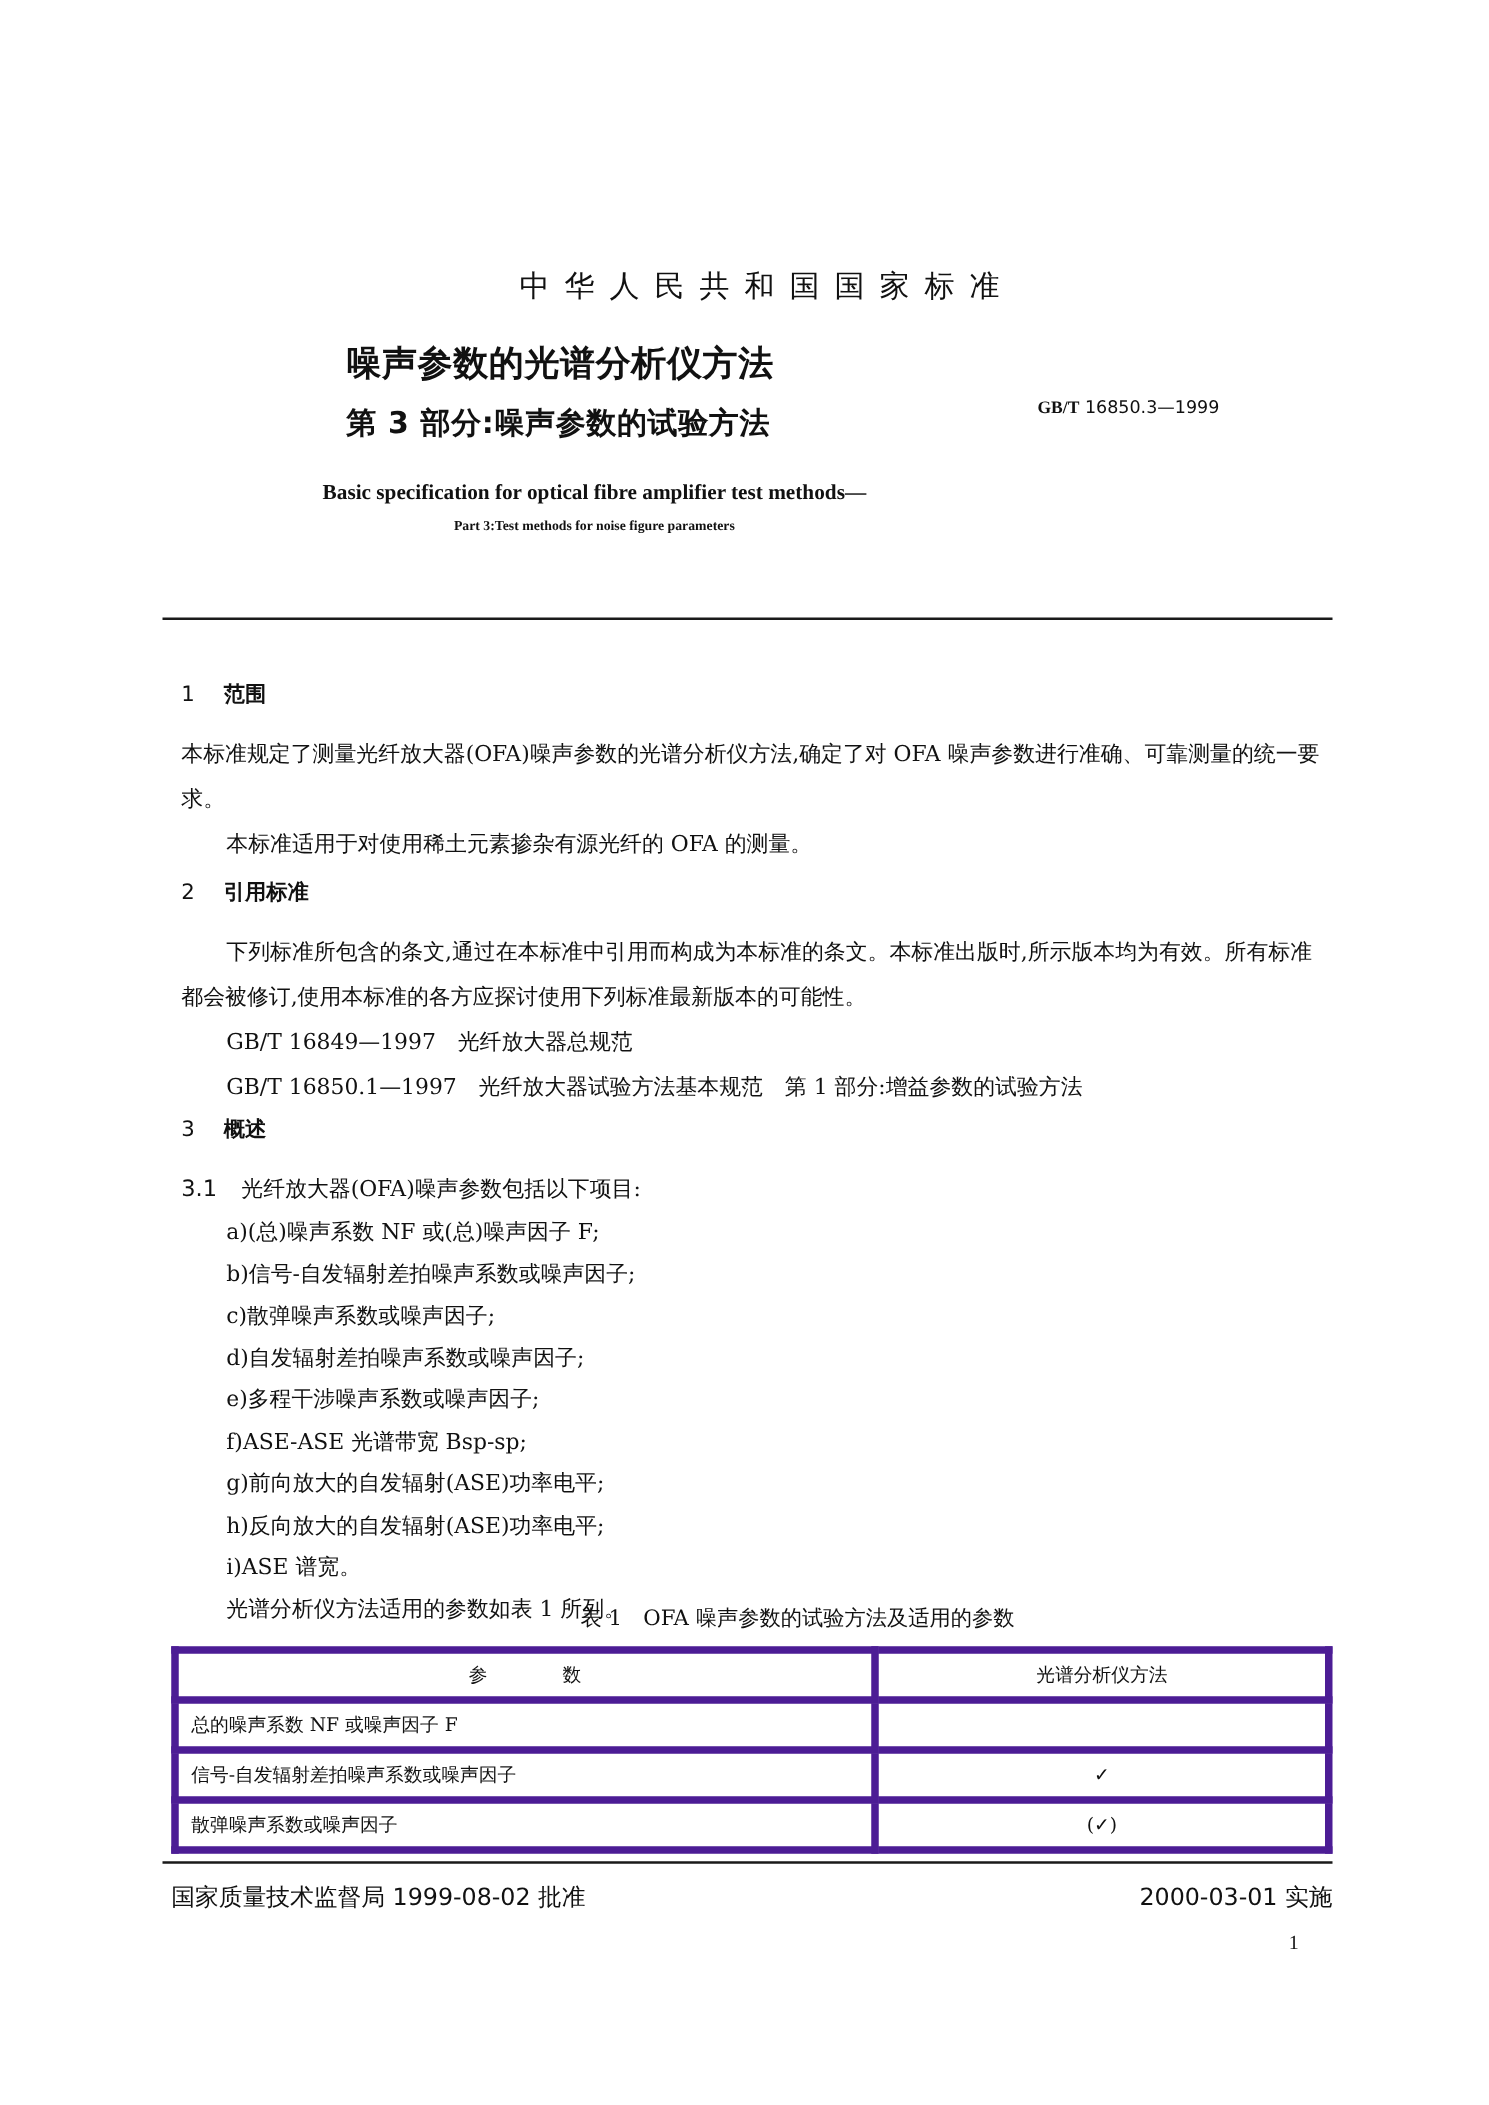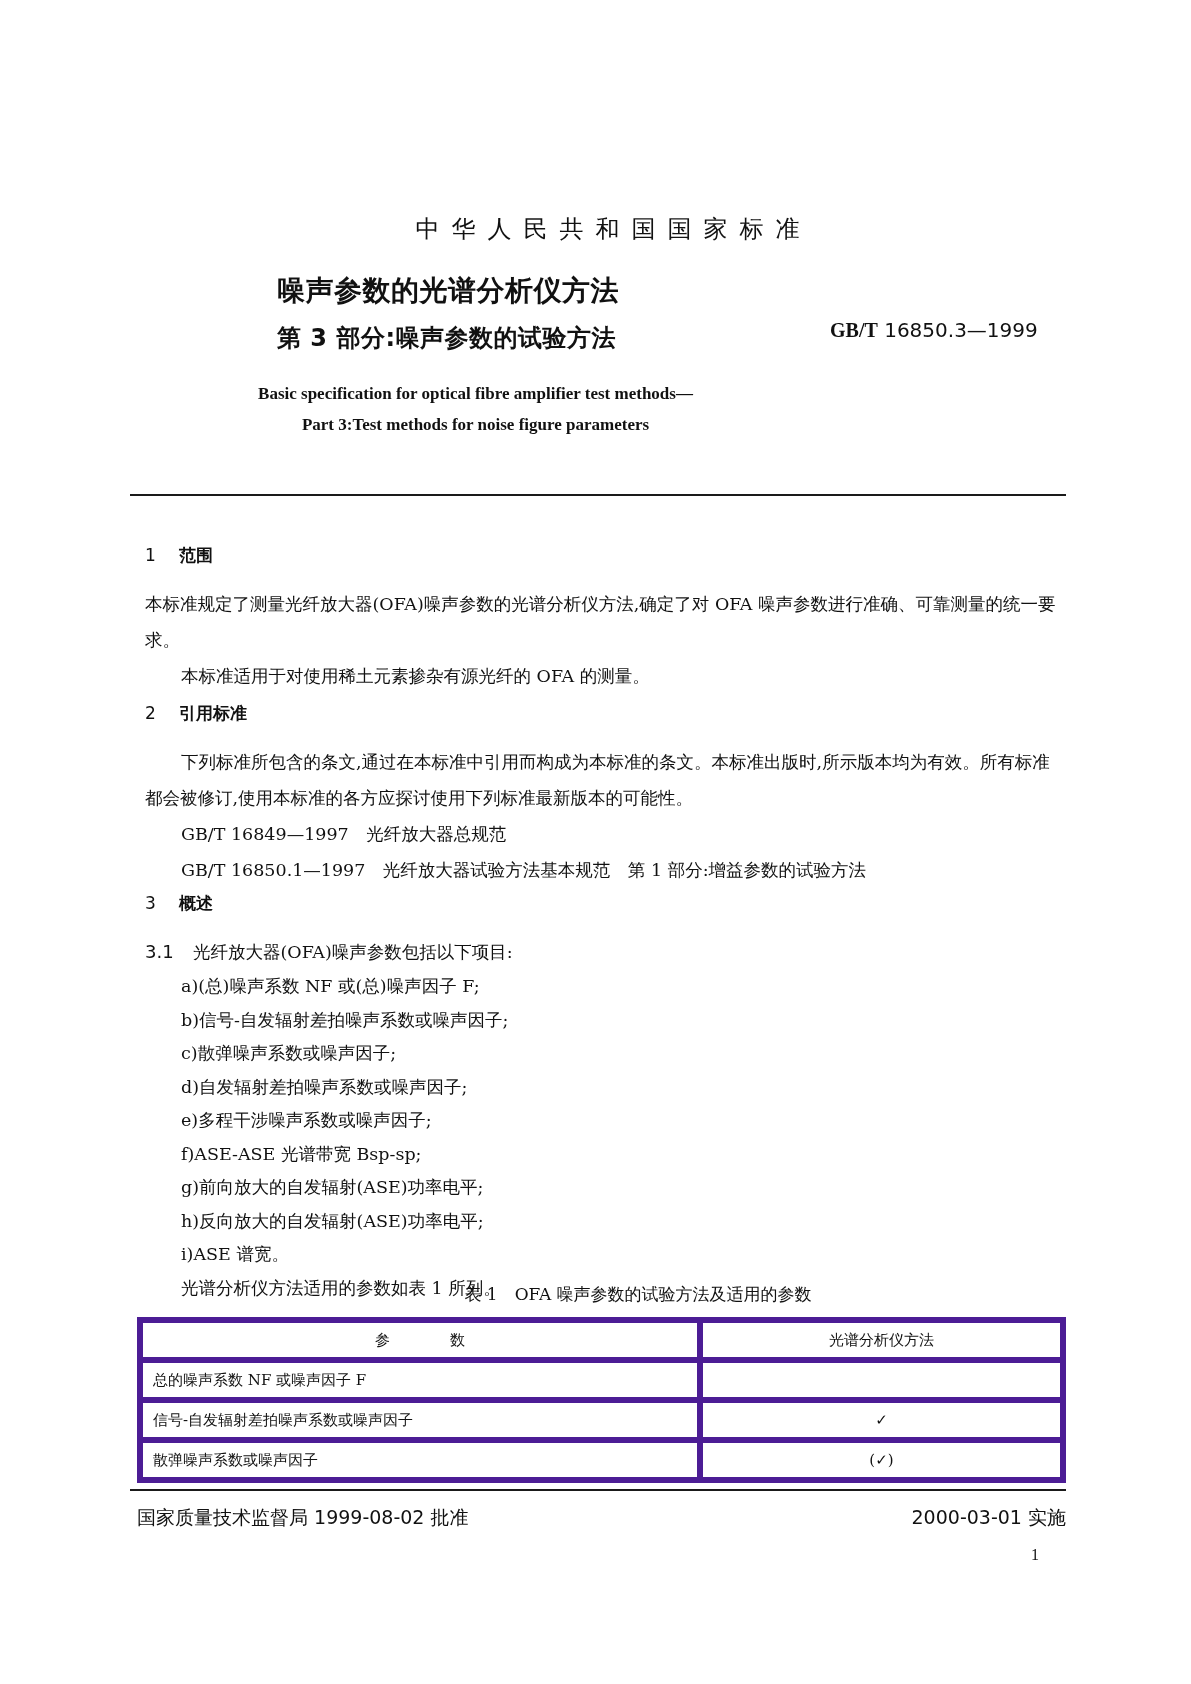--- a/index.html
+++ b/index.html
@@ -8,24 +8,24 @@
     color: #111111;
     font-family: "DejaVu Serif", "Liberation Serif", serif;
   }
   .abs { position: absolute; }
   .sans { font-family: "DejaVu Sans", "Liberation Sans", sans-serif; }
   .serif { font-family: "Liberation Serif", "DejaVu Serif", serif; }
 
   #national { left: 0; width: 1191px; top: 186px; text-align: center; font-size: 24px; letter-spacing: 12px; padding-left: 36px; box-sizing: border-box; margin-top: 27px; }
   #title1 { left: 277px; top: 272px; font-size: 28px; font-weight: bold; letter-spacing: 0.5px; }
   #title2 { left: 277px; top: 322px; font-size: 24px; font-weight: bold; letter-spacing: 0.5px; }
-  #stdno { left: 830px; top: 318px; font-size: 20px; }
+  #stdno { left: 830px; top: 318px; font-size: 14px; }
   #stdno .gb { font-family: "Liberation Serif", serif; font-weight: bold; }
   #en1 { left: 0; width: 1191px; top: 384px; text-align: center; font-size: 17px; font-weight: bold; padding-right: 240px; box-sizing: border-box; }
-  #en2 { left: 0; width: 1191px; top: 415px; text-align: center; font-size: 17px; font-weight: bold; padding-right: 240px; box-sizing: border-box; }
+  #en2 { left: 0; width: 1191px; top: 415px; text-align: center; font-size: 11px; font-weight: bold; padding-right: 240px; box-sizing: border-box; }
 
   .rule { left: 130px; width: 936px; height: 2px; background: #1a1a1a; }
 
   .h { font-size: 17px; font-weight: bold; }
   .h .num { display: inline-block; width: 34px; font-weight: normal; }
   .p { font-size: 17.5px; line-height: 36px; }
   .ind { padding-left: 36px; }
 
   #sec1-body { left: 145px; top: 586px; width: 921px; }
   #sec2-body { left: 145px; top: 744px; width: 921px; }

